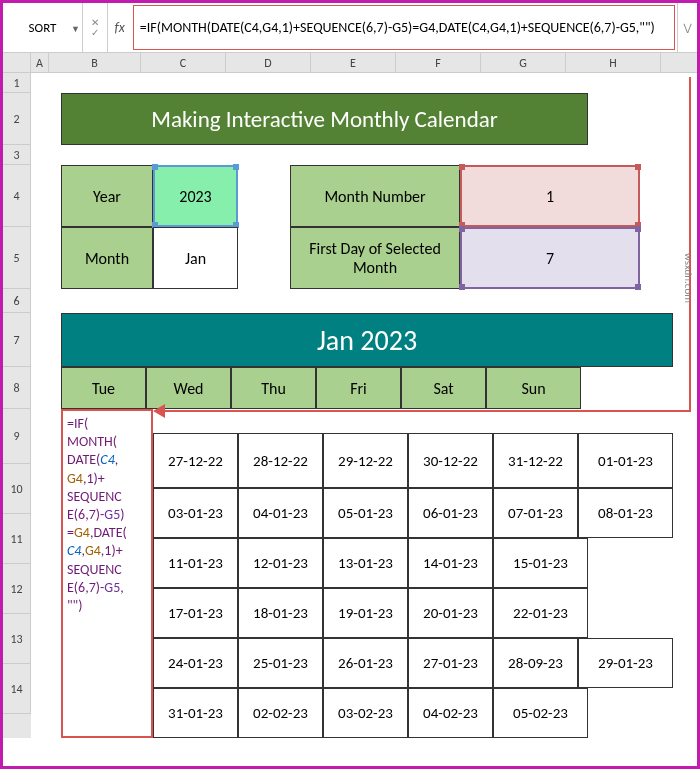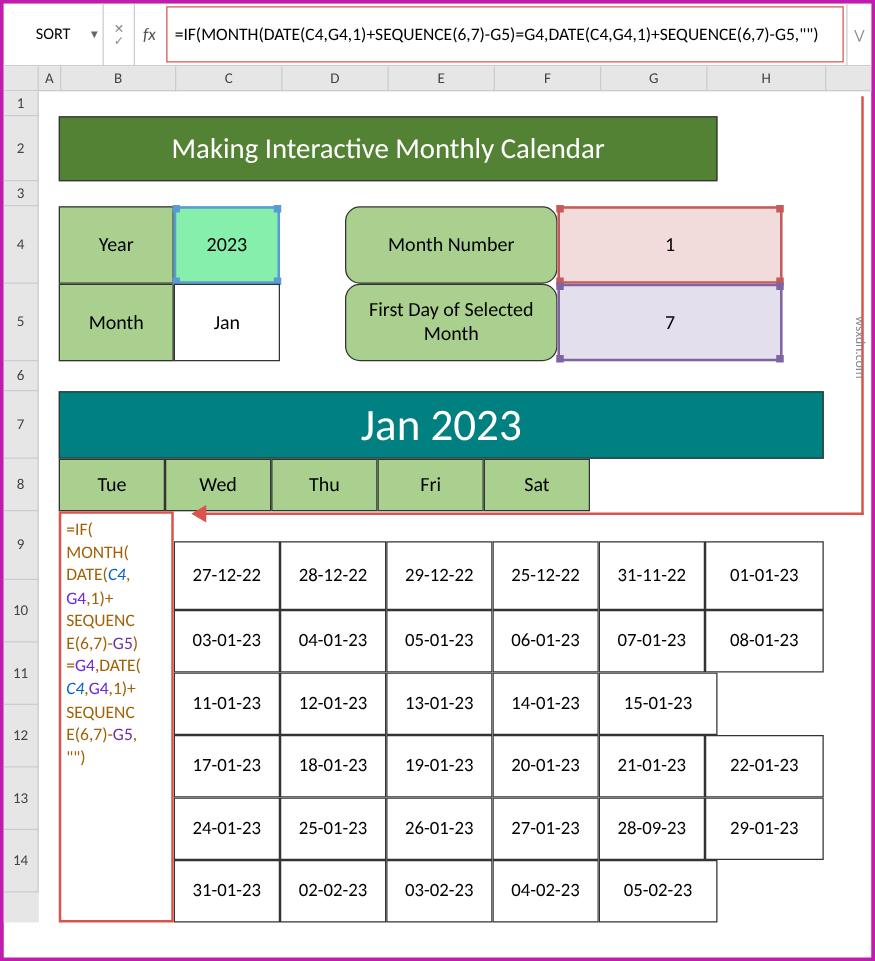--- a/index.html
+++ b/index.html
@@ -38,56 +38,56 @@
     .rn-6 { height: 24px; }
     .rn-7 { height: 54px; }
     .rn-8 { height: 42px; }
     .rn-9 { height: 55px; }
     .rn-10 { height: 50px; text-align: right; }
     .rn-11 { height: 50px; }
     .rn-12 { height: 50px; }
     .rn-13 { height: 50px; }
     .rn-14 { height: 50px; }
     
-    .sheet { flex: 1; position: relative; padding-left: 16px; padding-top: 20px; }
+    .sheet { flex: 1; position: relative; padding-left: 30px; padding-top: 20px; }
     
     .title-banner { width: 527px; height: 52px; background: #548235; color: #fff; font-size: 23px; display: flex; align-items: center; justify-content: center; border: 1px solid #333; }
     
     .params { display: flex; margin-top: 20px; gap: 52px; }
     .param-block { display: flex; flex-direction: column; }
     .param-row { display: flex; }
     .param-label { width: 92px; height: 62px; background: #a9d08e; display: flex; align-items: center; justify-content: center; font-size: 16px; border: 1px solid #333; text-align: center; padding: 2px; }
     .param-val { width: 85px; height: 62px; display: flex; align-items: center; justify-content: center; font-size: 16px; border: 1px solid #333; position: relative; }
-    .param-label-wide { width: 170px; border-radius: 12px; }
+    .param-label-wide { width: 170px; }
     .param-val-wide { width: 180px; }
     .sel-blue { border: 2px solid #5b9bd5; background: #86efac; }
     .sel-red { border: 2px solid #c55a5a; background: #f2dcdb; }
     .sel-purple { border: 2px solid #8064a2; background: #e4dfec; }
     .handle { position: absolute; width: 6px; height: 6px; background: inherit; }
     .sel-blue .handle { background: #5b9bd5; }
     .sel-red .handle { background: #c55a5a; }
     .sel-purple .handle { background: #8064a2; }
     .h-tl { top: -3px; left: -3px; }
     .h-tr { top: -3px; right: -3px; }
     .h-bl { bottom: -3px; left: -3px; }
     .h-br { bottom: -3px; right: -3px; }
     
     .calendar { margin-top: 24px; width: 612px; }
-    .cal-title { height: 54px; background: #008080; color: #fff; font-size: 36px; display: flex; align-items: center; justify-content: center; border: 1px solid #333; }
+    .cal-title { height: 54px; background: #008080; color: #fff; font-size: 28px; display: flex; align-items: center; justify-content: center; border: 1px solid #333; }
     .cal-head { display: flex; }
     .cal-head .day-h { height: 42px; background: #a9d08e; display: flex; align-items: center; justify-content: center; font-size: 16px; border: 1px solid #333; }
     .w-b { width: 92px; }
     .w-c, .w-d, .w-e, .w-f, .w-g { width: 85px; }
     .w-h { width: 95px; }
     .cal-body { display: flex; }
     .formula-cell { width: 92px; border: 2px solid #d9534f; font-size: 14px; padding: 4px; background: #fff; line-height: 1.3; position: relative; }
-    .formula-cell .blk { color: #a16207; }
+    .formula-cell .blk { color: #701a75; }
     .formula-cell .blu { color: #0563c1; font-style: italic; }
     .formula-cell .pur { color: #7030a0; }
-    .formula-cell .red { color: #6d28d9; }
+    .formula-cell .red { color: #a16207; }
     .cal-rows { flex: 1; }
     .cal-row { display: flex; }
     .cal-cell { height: 50px; display: flex; align-items: center; justify-content: center; font-size: 15px; border: 1px solid #333; background: #fff; }
     .cal-row:first-child .cal-cell { height: 55px; margin-top: 24px; }
     
     .arrow-line { position: absolute; background: #d9534f; }
     .arrow-h1 { top: 407px; left: 158px; width: 530px; height: 2px; }
     .arrow-v1 { top: 74px; left: 686px; width: 2px; height: 335px; }
     .arrow-head { position: absolute; top: 401px; left: 150px; width: 0; height: 0; border-top: 7px solid transparent; border-bottom: 7px solid transparent; border-right: 12px solid #d9534f; }
     
@@ -188,42 +188,43 @@
       </div>
 
       <div class="calendar">
         <div class="cal-title">Jan 2023</div>
         <div class="cal-head">
           <div class="day-h w-c">Tue</div>
           <div class="day-h w-d">Wed</div>
           <div class="day-h w-e">Thu</div>
           <div class="day-h w-f">Fri</div>
           <div class="day-h w-g">Sat</div>
+          <div class="day-h w-h">Sun</div>
         </div>
         <div class="cal-body">
           <div class="formula-cell">
             <span class="blk">=IF(</span><br>
             <span class="blk">MONTH(</span><br>
             <span class="blk">DATE(</span><span class="blu">C4</span><span class="blk">,</span><br>
             <span class="red">G4</span><span class="blk">,1)+</span><br>
             <span class="blk">SEQUENC</span><br>
             <span class="blk">E(6,7)-</span><span class="pur">G5</span><span class="blk">)</span><br>
             <span class="blk">=</span><span class="red">G4</span><span class="blk">,DATE(</span><br>
             <span class="blu">C4</span><span class="blk">,</span><span class="red">G4</span><span class="blk">,1)+</span><br>
             <span class="blk">SEQUENC</span><br>
             <span class="blk">E(6,7)-</span><span class="pur">G5</span><span class="blk">,</span><br>
             <span class="blk">"")</span>
           </div>
           <div class="cal-rows">
             <div class="cal-row">
               <div class="cal-cell w-c">27-12-22</div>
               <div class="cal-cell w-d">28-12-22</div>
               <div class="cal-cell w-e">29-12-22</div>
-              <div class="cal-cell w-f">25-12-22</div>
-              <div class="cal-cell w-g">31-11-22</div>
+              <div class="cal-cell w-f">30-12-22</div>
+              <div class="cal-cell w-g">31-12-22</div>
               <div class="cal-cell w-h">01-01-23</div>
             </div>
             <div class="cal-row">
               <div class="cal-cell w-c">03-01-23</div>
               <div class="cal-cell w-d">04-01-23</div>
               <div class="cal-cell w-e">05-01-23</div>
               <div class="cal-cell w-f">06-01-23</div>
               <div class="cal-cell w-g">07-01-23</div>
               <div class="cal-cell w-h">08-01-23</div>
             </div>
@@ -232,21 +233,20 @@
               <div class="cal-cell w-e">12-01-23</div>
               <div class="cal-cell w-f">13-01-23</div>
               <div class="cal-cell w-g">14-01-23</div>
               <div class="cal-cell w-h">15-01-23</div>
             </div>
             <div class="cal-row">
               <div class="cal-cell w-c">17-01-23</div>
               <div class="cal-cell w-d">18-01-23</div>
               <div class="cal-cell w-e">19-01-23</div>
               <div class="cal-cell w-f">20-01-23</div>
-              <div class="cal-cell w-g">21-01-23</div>
               <div class="cal-cell w-h">22-01-23</div>
             </div>
             <div class="cal-row">
               <div class="cal-cell w-c">24-01-23</div>
               <div class="cal-cell w-d">25-01-23</div>
               <div class="cal-cell w-e">26-01-23</div>
               <div class="cal-cell w-f">27-01-23</div>
               <div class="cal-cell w-g">28-09-23</div>
               <div class="cal-cell w-h">29-01-23</div>
             </div>

